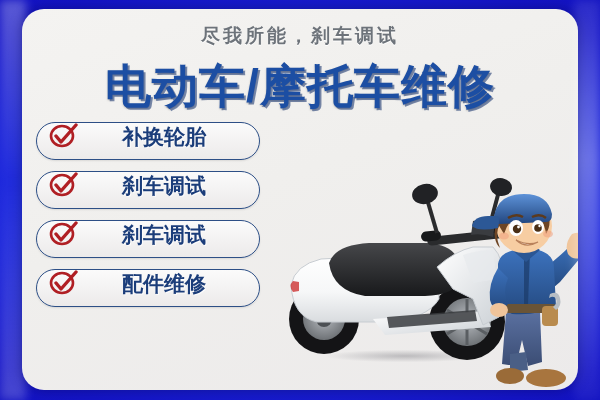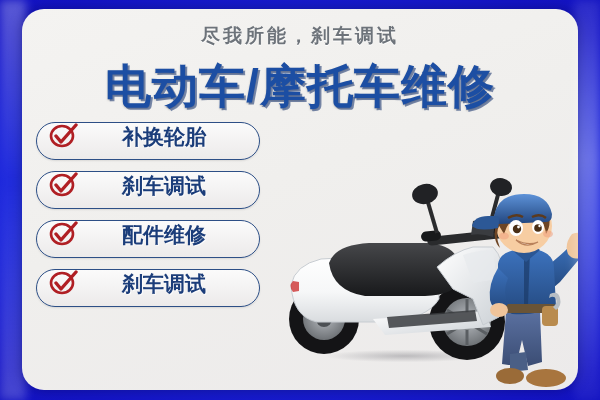--- a/index.html
+++ b/index.html
@@ -241,29 +241,29 @@
         <span class="txt">刹车调试</span>
       </div>
 
       <div class="pill">
         <span class="mark">
           <svg width="30" height="26" viewBox="0 0 30 26">
             <ellipse cx="13" cy="13" rx="11" ry="10" fill="none" stroke="#b01f24" stroke-width="2.6"></ellipse>
             <path d="M7 13 l5 6 l15 -17" fill="none" stroke="#b01f24" stroke-width="3.4" stroke-linecap="round" stroke-linejoin="round"></path>
           </svg>
         </span>
+        <span class="txt">刹车调试</span>
+      </div>
+
+      <div class="pill">
+        <span class="mark">
+          <svg width="30" height="26" viewBox="0 0 30 26">
+            <ellipse cx="13" cy="13" rx="11" ry="10" fill="none" stroke="#b01f24" stroke-width="2.6"></ellipse>
+            <path d="M7 13 l5 6 l15 -17" fill="none" stroke="#b01f24" stroke-width="3.4" stroke-linecap="round" stroke-linejoin="round"></path>
+          </svg>
+        </span>
         <span class="txt">配件维修</span>
-      </div>
-
-      <div class="pill">
-        <span class="mark">
-          <svg width="30" height="26" viewBox="0 0 30 26">
-            <ellipse cx="13" cy="13" rx="11" ry="10" fill="none" stroke="#b01f24" stroke-width="2.6"></ellipse>
-            <path d="M7 13 l5 6 l15 -17" fill="none" stroke="#b01f24" stroke-width="3.4" stroke-linecap="round" stroke-linejoin="round"></path>
-          </svg>
-        </span>
-        <span class="txt">刹车调试</span>
       </div>
 
 
     </div>
   </div>
 </div>
 
 </body></html>

